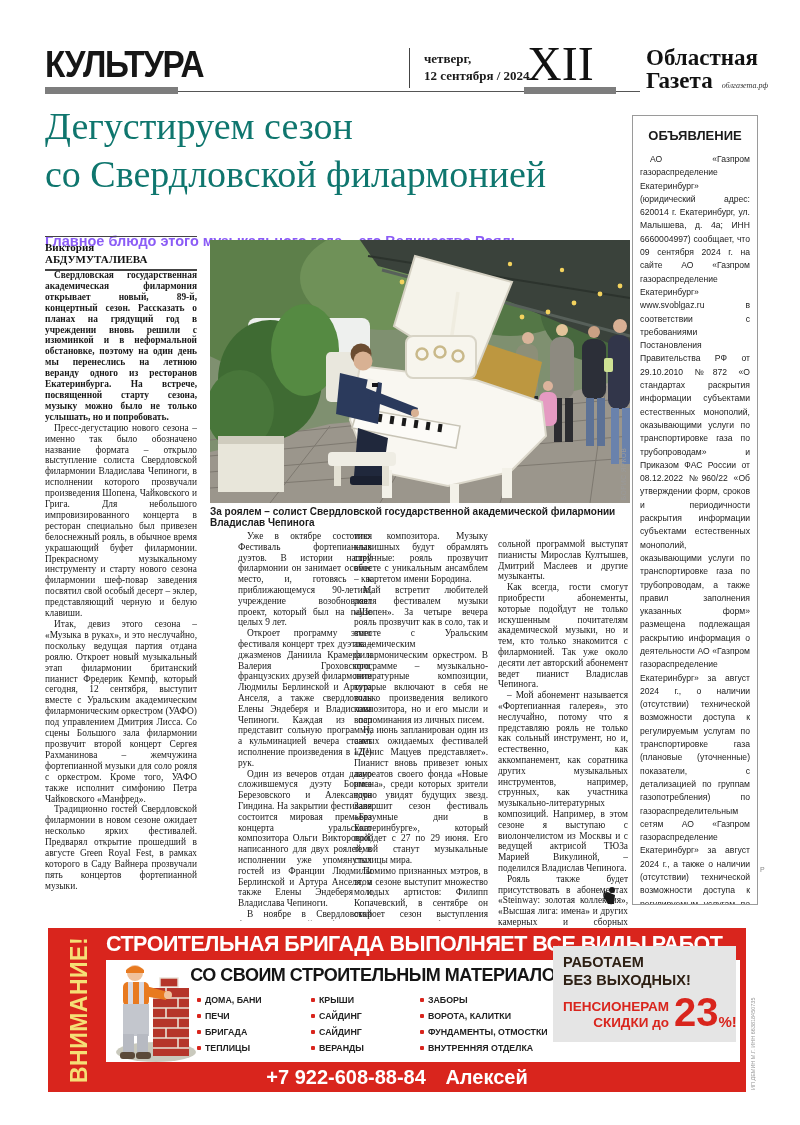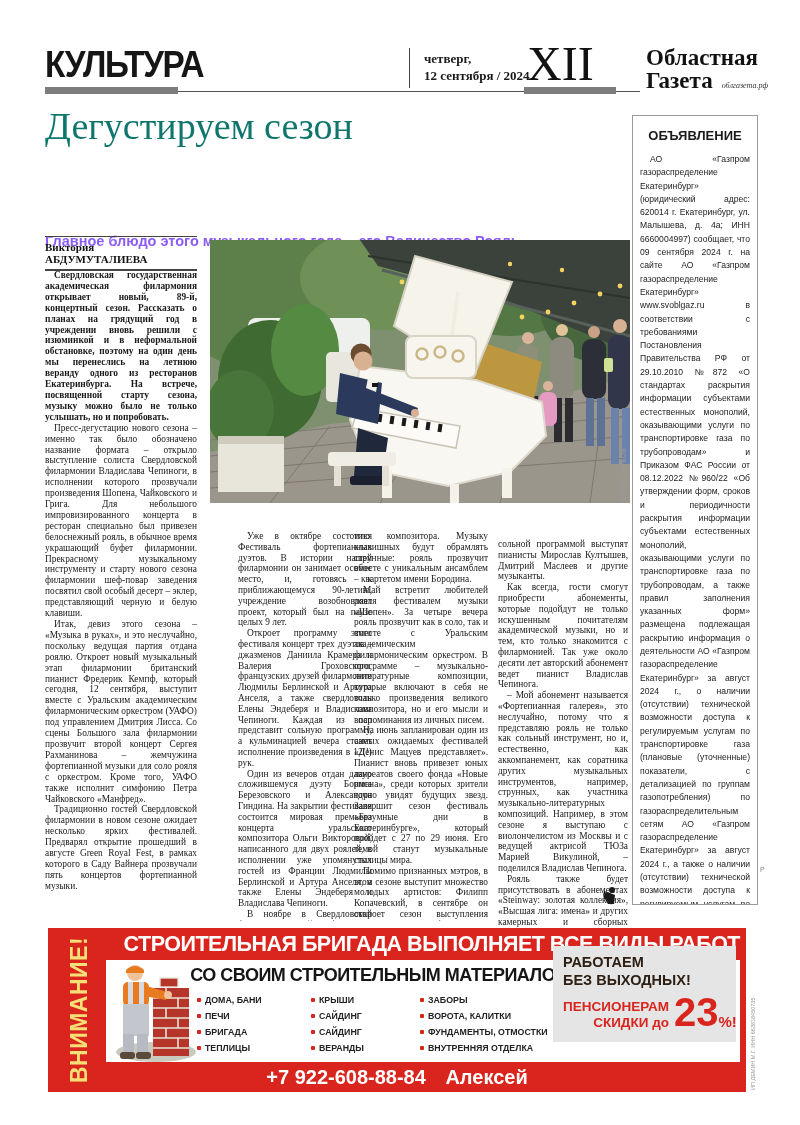--- a/index.html
+++ b/index.html
@@ -40,21 +40,21 @@
   
   .annc{position:absolute;left:632px;top:115px;width:126px;height:790px;border:1px solid #9a9a9a;
       box-sizing:border-box;padding:10px 7px;font-family:"Liberation Sans",sans-serif;overflow:hidden;}
   .annc-title{text-align:center;font-weight:bold;font-size:13px;color:#1a1a1a;margin:2px 0 10px;}
   .annc-body{font-size:8.6px;line-height:13.3px;text-align:justify;color:#222;text-indent:10px;}
   .annc-marker{position:absolute;left:760px;top:866px;font-family:"Liberation Sans",sans-serif;font-size:7px;color:#888;}
   
   .ad{position:absolute;left:48px;top:928px;width:698px;height:164px;background:#d9251d;font-family:"Liberation Sans",sans-serif;}
   .ad-attention{position:absolute;left:4px;top:160px;width:156px;height:54px;line-height:54px;text-align:center;
       transform:rotate(-90deg);transform-origin:0 0;font-weight:bold;font-size:23px;color:#f5df76;letter-spacing:.5px;}
-  .ad-headline{position:absolute;left:58px;top:0;width:634px;height:32px;line-height:33px;text-align:right;
+  .ad-headline{position:absolute;left:58px;top:0;width:634px;height:32px;line-height:33px;text-align:left;
       font-weight:bold;font-size:21.5px;color:#ffffff;letter-spacing:-.5px;white-space:nowrap;}
   .ad-white{position:absolute;left:58px;top:32px;width:634px;height:102px;background:#ffffff;}
   .ad-subhead{position:absolute;left:84px;top:5px;width:380px;text-align:center;font-weight:bold;
       font-size:18px;letter-spacing:-.5px;color:#151515;white-space:nowrap;}
   .ad-list{position:absolute;top:35px;}
   .ad-list div{font-weight:bold;font-size:8.8px;color:#222;margin:0 0 6px;white-space:nowrap;}
   .ad-list div::before{content:"";display:inline-block;width:4px;height:4px;background:#d9251d;border-radius:1px;
       margin-right:4px;vertical-align:1px;}
   .ad-l1{left:91px;} .ad-l2{left:205px;} .ad-l3{left:314px;}
   .ad-yellow{position:absolute;left:505px;top:18px;width:183px;height:96px;background:#e5e5e5;box-sizing:border-box;padding:7px 10px;}
@@ -85,20 +85,21 @@
   <div class="brand">
     <div>Областная</div>
     <div><span>Газета</span><span class="brand-site">облгазета.рф</span></div>
   </div>
   <div class="hdr-rule"></div>
   <div class="hdr-bar1"></div>
   <div class="hdr-bar2"></div>
 
   <div class="headline">
     <div>Дегустируем сезон</div>
+    <div>со Свердловской филармонией</div>
   </div>
   <div class="subhead">Главное блюдо этого музыкального года – его Величество Рояль</div>
 
   <div class="byline">Виктория АБДУМУТАЛИЕВА</div>
   <div class="col1">
     <p class="lead">Свердловская государственная академическая филармония открывает новый, 89-й, концертный сезон. Рассказать о планах на грядущий год в учреждении вновь решили с изюминкой и в неформальной обстановке, поэтому на один день мы перенеслись на летнюю веранду одного из ресторанов Екатеринбурга. На встрече, посвященной старту сезона, музыку можно было не только услышать, но и попробовать.</p>
     <div>
         <p>Пресс-дегустацию нового сезона – именно так было обозначено название формата – открыло выступление солиста Свердловской филармонии Владислава Чепиноги, в исполнении которого прозвучали произведения Шопена, Чайковского и Грига. Для небольшого импровизированного концерта в ресторан специально был привезен белоснежный рояль, в обычное время украшающий буфет филармонии. Прекрасному музыкальному инструменту и старту нового сезона филармонии шеф-повар заведения посвятил свой особый десерт – эклер, представляющий черную и белую клавиши.</p>
         <p>Итак, девиз этого сезона – «Музыка в руках», и это неслучайно, поскольку ведущая партия отдана роялю. Откроет новый музыкальный этап филармонии британский пианист Фредерик Кемпф, который сегодня, 12 сентября, выступит вместе с Уральским академическим филармоническим оркестром (УАФО) под управлением Дмитрия Лисса. Со сцены Большого зала филармонии прозвучит второй концерт Сергея Рахманинова – жемчужина фортепианной музыки для соло рояля с оркестром. Кроме того, УАФО также исполнит симфонию Петра Чайковского «Манфред».</p>
         <p>Традиционно гостей Свердловской филармонии в новом сезоне ожидает несколько ярких фестивалей. Предварял открытие прошедший в августе Green Royal Fest, в рамках которого в Саду Вайнера прозвучали пять концертов фортепианной музыки.</p>
@@ -208,20 +209,21 @@
         <rect x="162" y="143" width="6" height="4" fill="#14141a"></rect>
         <circle cx="151" cy="114" r="10.5" fill="#6b4c31"></circle>
         <circle cx="153" cy="121" r="9.5" fill="#d8b193"></circle>
         <rect x="118" y="212" width="68" height="14" rx="4" fill="#efede4"></rect>
         <rect x="124" y="226" width="7" height="20" fill="#e4e1d4"></rect>
         <rect x="172" y="226" width="7" height="20" fill="#e4e1d4"></rect>
       </g>
     </svg>
   </div>
   <div class="photo-credit">БОРИС ЯРКОВ</div>
+  <div class="caption">За роялем – солист Свердловской государственной академической филармонии Владислав Чепинога</div>
 
   <div class="col c2">
       <p>Уже в октябре состоится Фестиваль фортепианных дуэтов. В истории нашей филармонии он занимает особое место, и, готовясь к приближающемуся 90-летию, учреждение возобновляет проект, который был на паузе целых 9 лет.</p>
       <p>Откроет программу этого фестиваля концерт трех дуэтов – джазменов Даниила Крамера и Валерия Гроховского, французских друзей филармонии Людмилы Берлинской и Артура Анселя, а также свердловчан Елены Эндеберя и Владислава Чепиноги. Каждая из пар представит сольную программу, а кульминацией вечера станет исполнение произведения в 12(!) рук.</p>
       <p>Один из вечеров отдан давно сложившемуся дуэту Бориса Березовского и Александра Гиндина. На закрытии фестиваля состоится мировая премьера концерта уральского композитора Ольги Викторовой, написанного для двух роялей, в исполнении уже упомянутых гостей из Франции Людмилы Берлинской и Артура Анселя, а также Елены Эндеберя и Владислава Чепиноги.</p>
       <p>В ноябре в Свердловской филармонии пройдет фестиваль «Лабиринты Шнитке» к 90-ле-</p>
     </div>
   <div class="col c3 cont">
       <p>тию композитора. Музыку клавишных будут обрамлять струнные: рояль прозвучит вместе с уникальным ансамблем – квартетом имени Бородина.</p>
       <p>Май встретит любителей рояля фестивалем музыки «Шопен». За четыре вечера рояль прозвучит как в соло, так и вместе с Уральским академическим филармоническим оркестром. В программе – музыкально-литературные композиции, которые включают в себя не только произведения великого композитора, но и его мысли и воспоминания из личных писем.</p>

